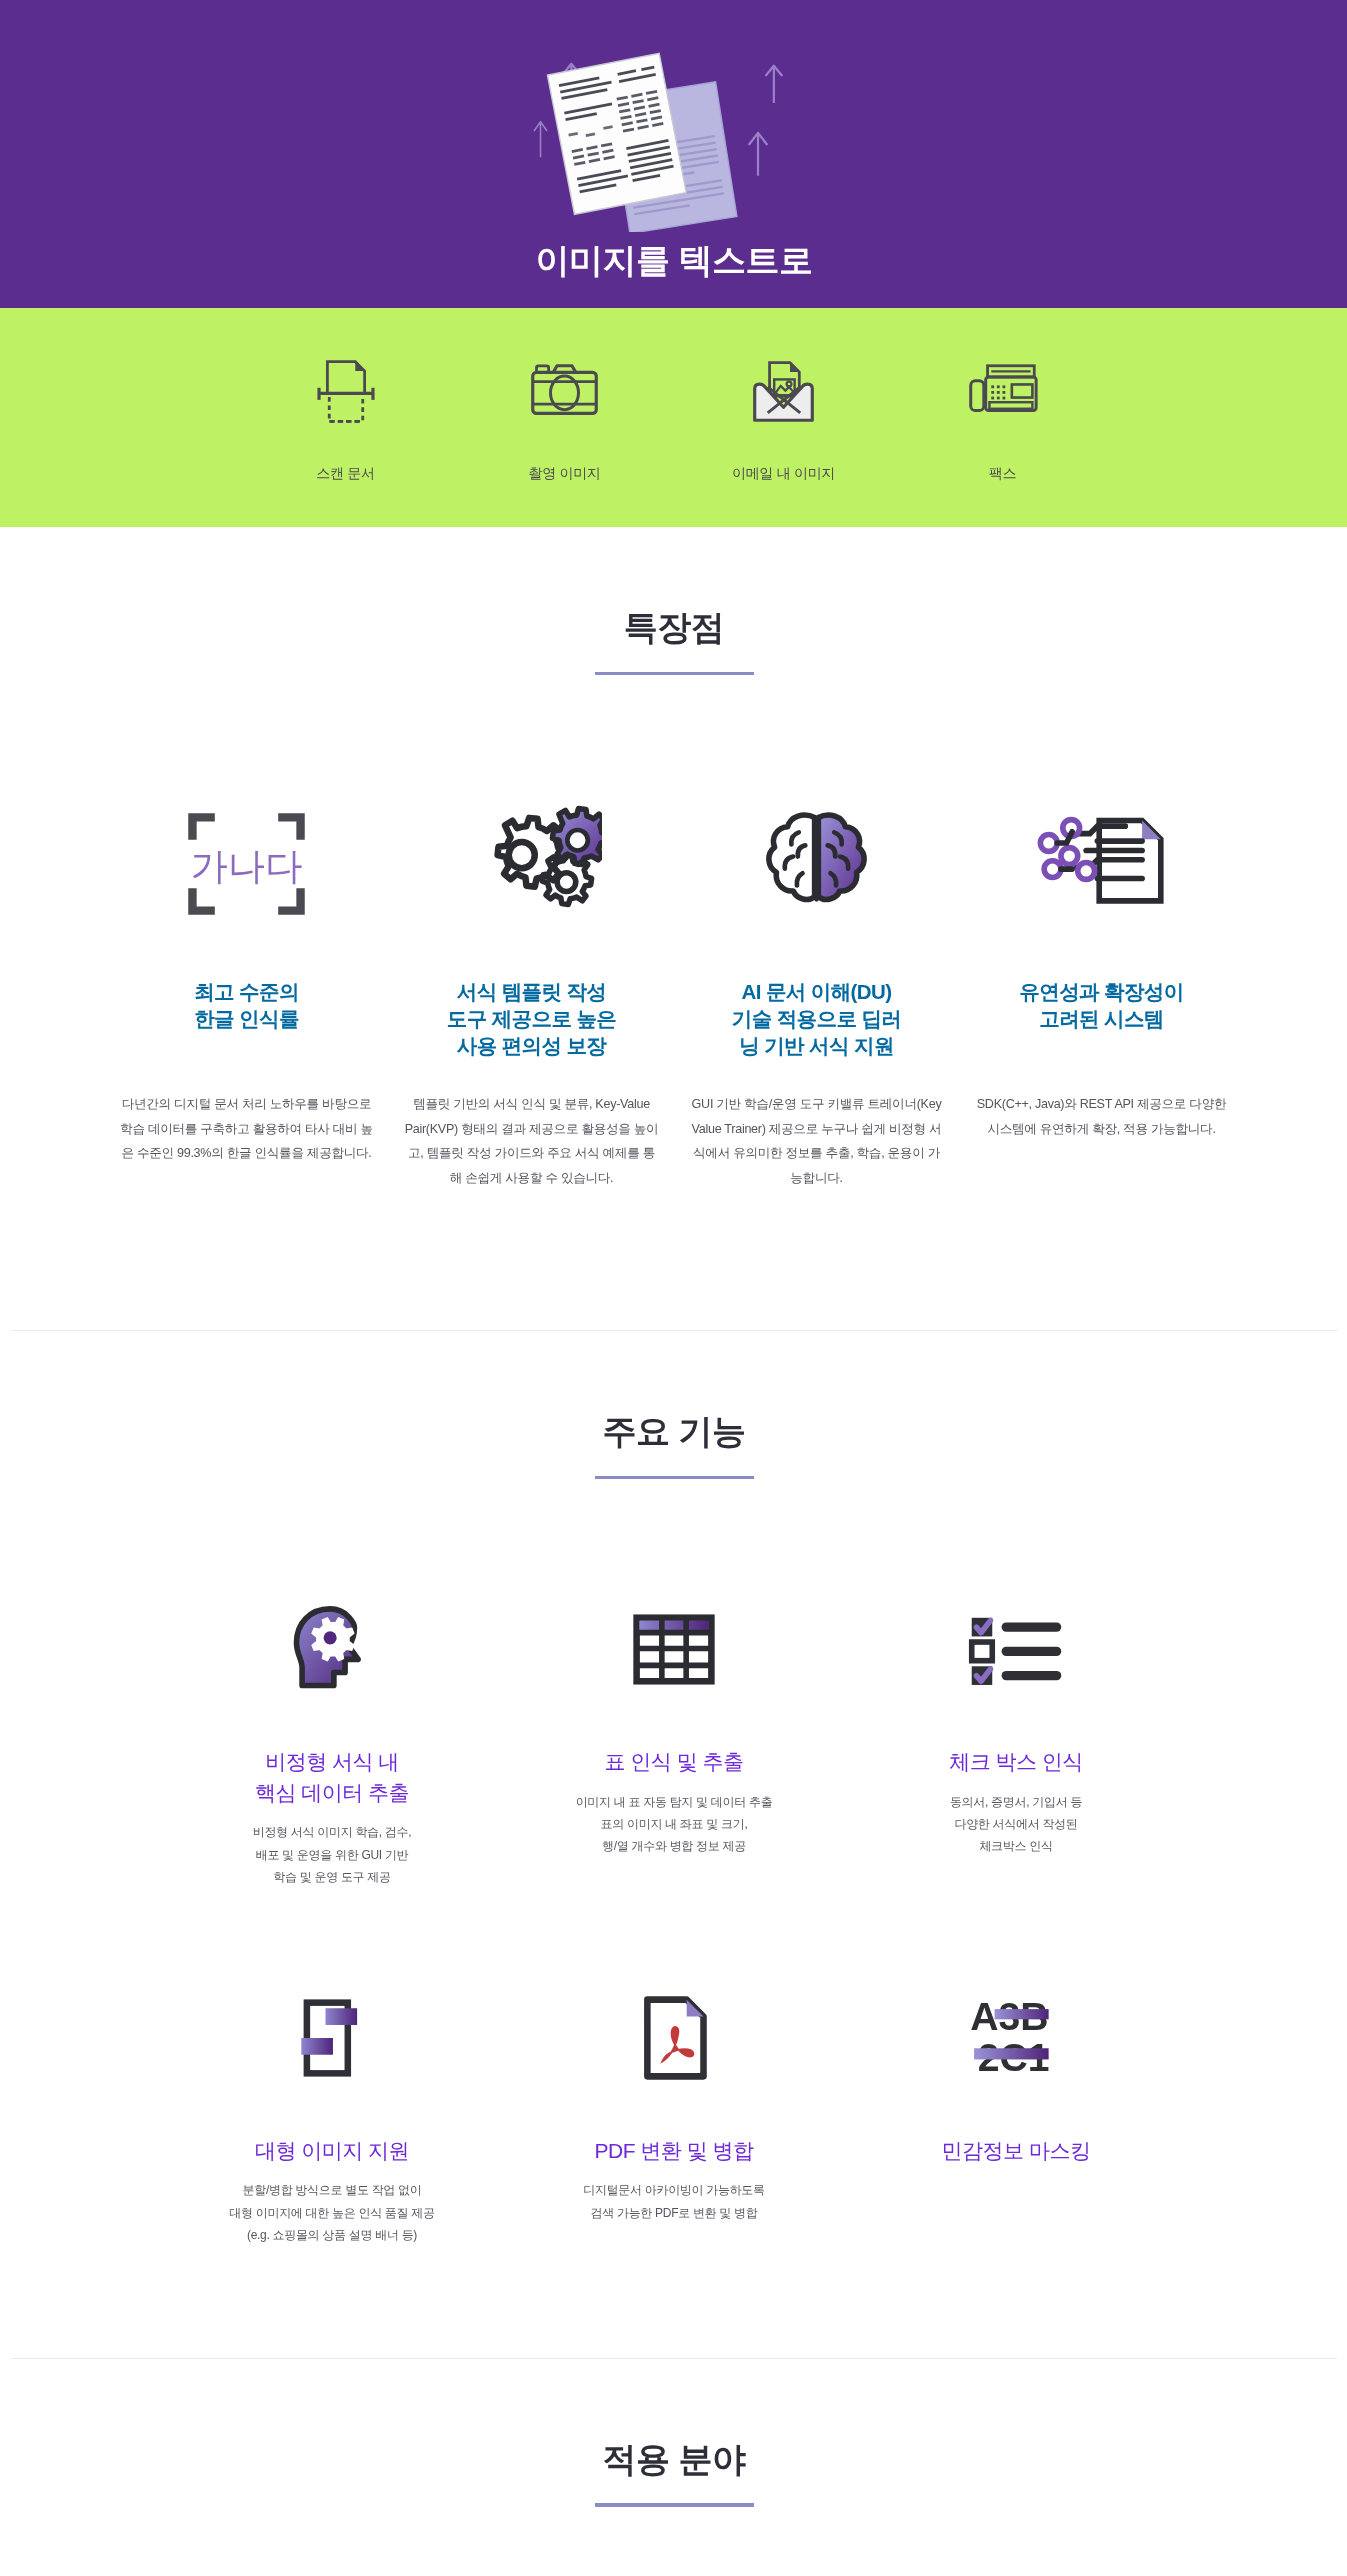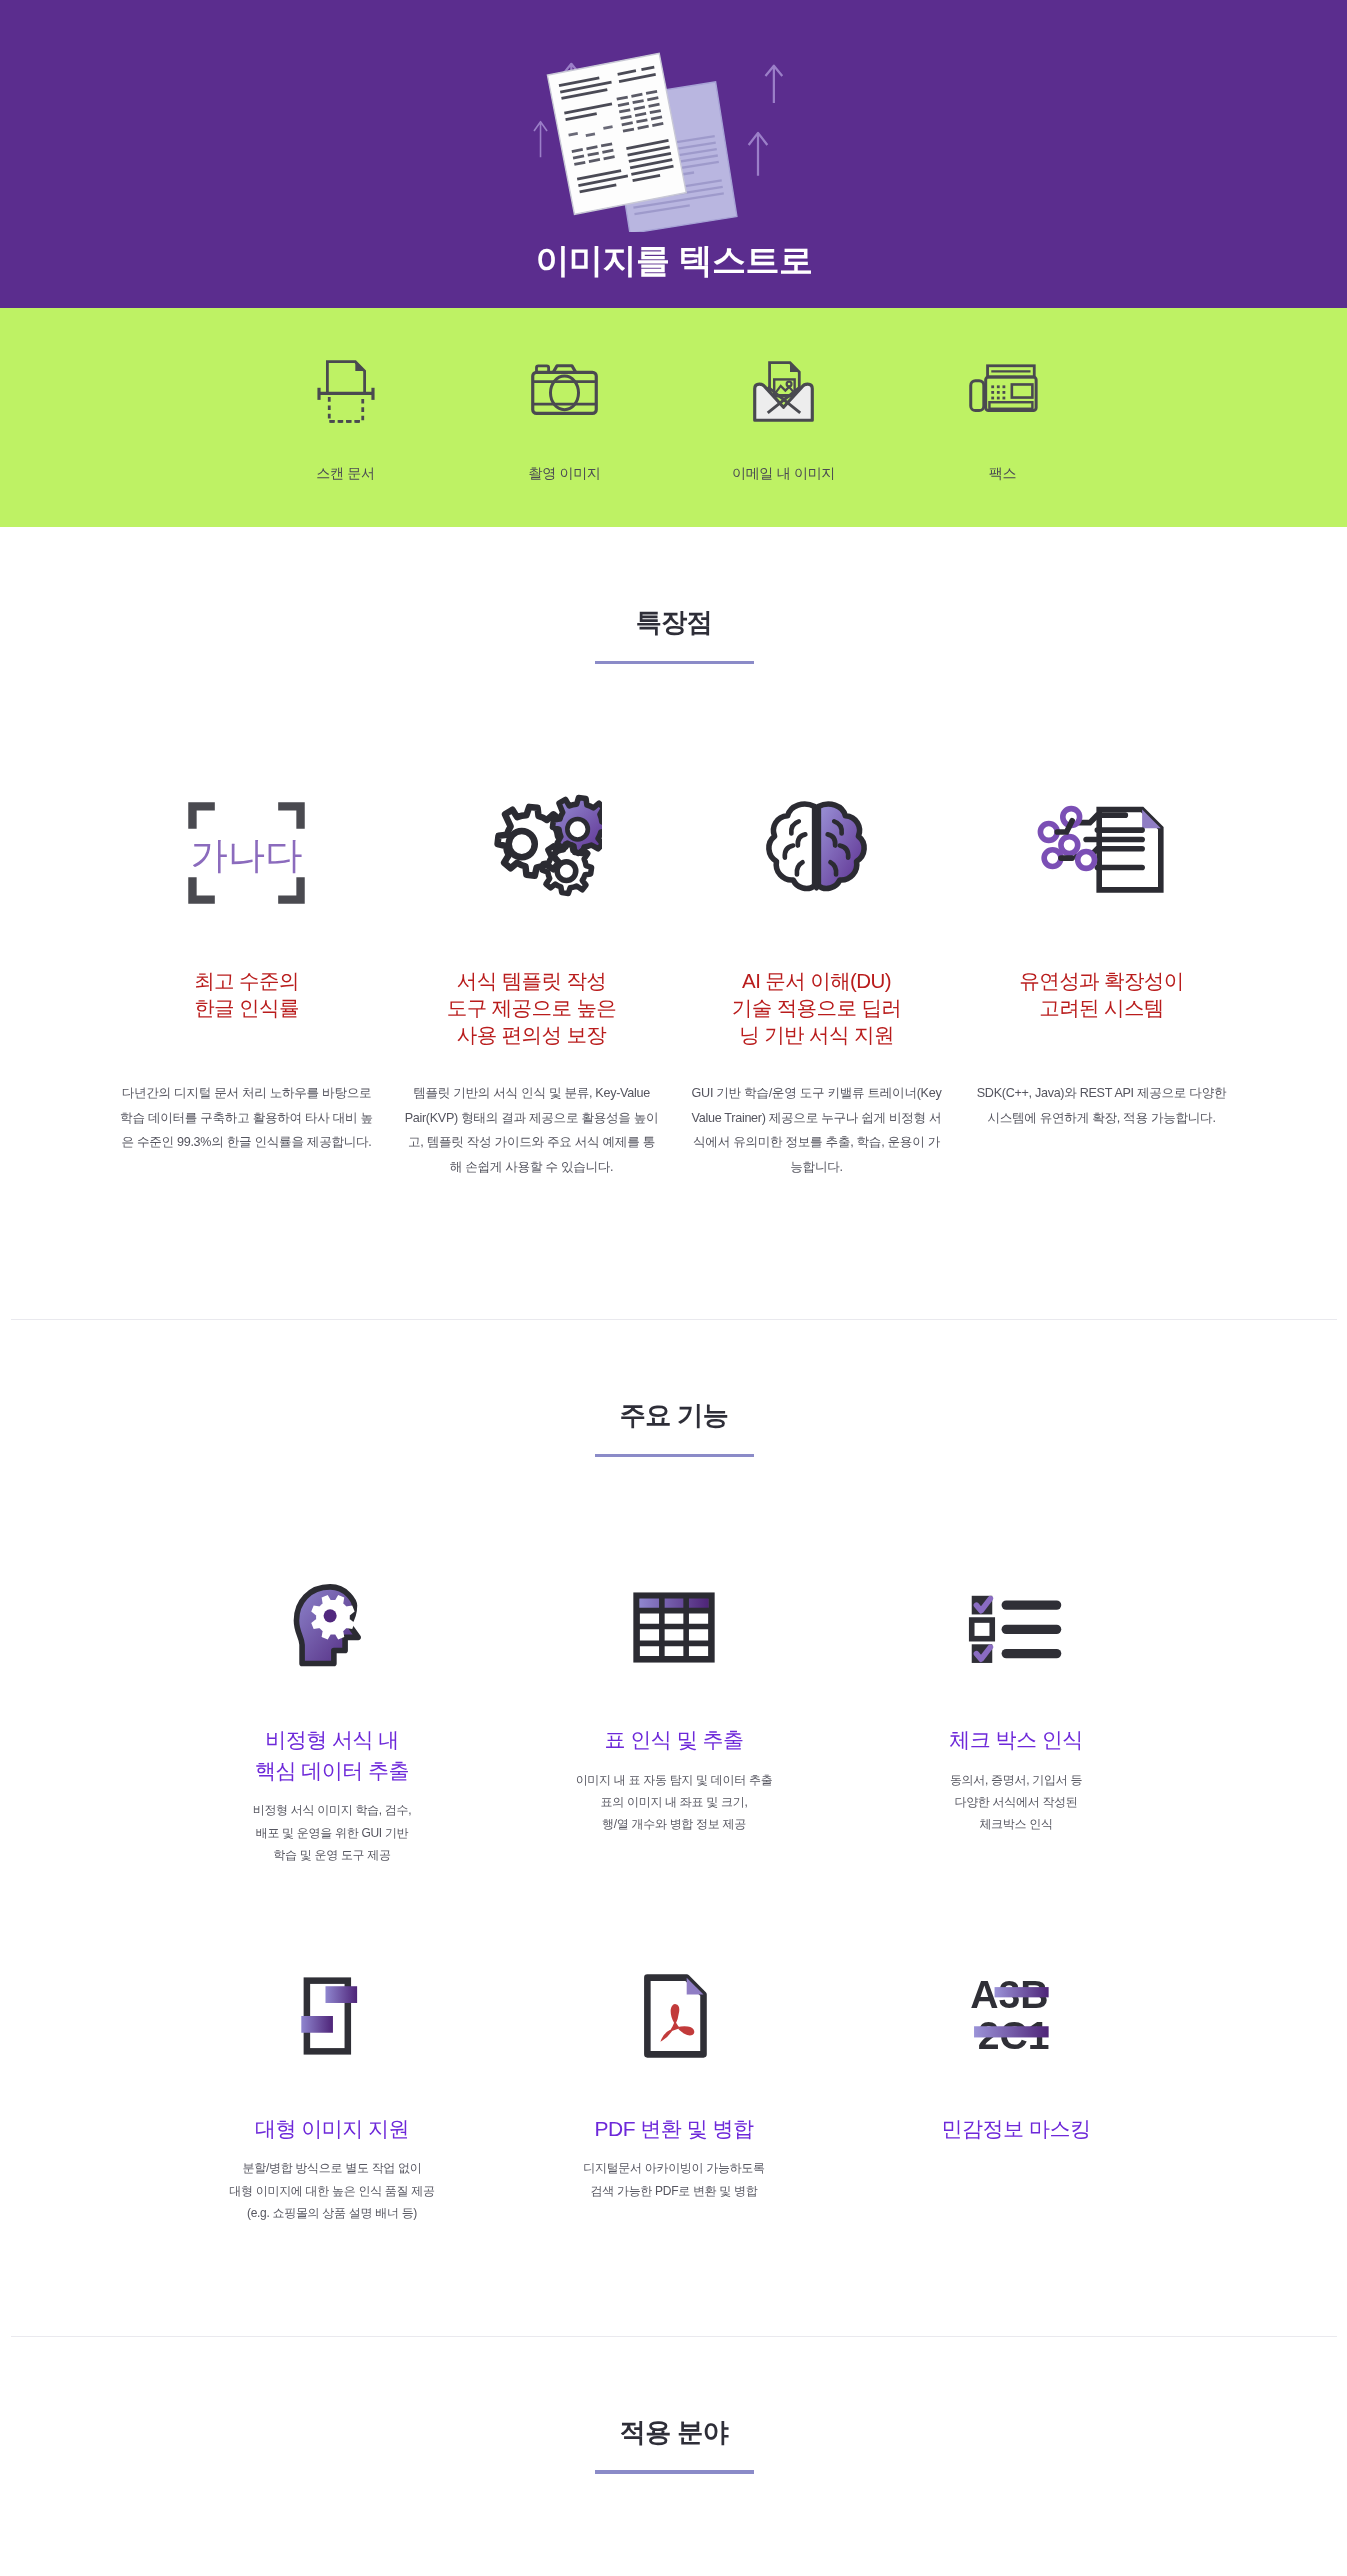--- a/index.html
+++ b/index.html
@@ -37,41 +37,41 @@
   }
   .strip-ico{height:77px;display:flex;align-items:center;justify-content:center;}
   .strip-label{font-size:14px;color:#4a4a52;letter-spacing:-0.3px;}
 
   
   .section{background:#fff;padding:0 0 0 0;}
   .sec-head{
     text-align:center;padding-top:78px;
   }
   .sec-title{
-    font-size:26px;font-weight:bold;color:#2e2e38;letter-spacing:-0.5px;
+    font-size:34px;font-weight:bold;color:#2e2e38;letter-spacing:-0.5px;
     display:inline-block;
   }
   .sec-rule{
     width:159px;height:3.7px;background:#8b8bc8;margin:20.5px auto 0;
   }
 
   
   .feature-row{
     display:flex;justify-content:center;align-items:flex-start;
     padding:121px 89px 140px;gap:0;
   }
   .feature{
     width:285px;padding:0 15px;text-align:center;
   }
   .feature-ico{
     height:135px;display:flex;align-items:center;justify-content:center;
     margin-bottom:47px;
   }
   .feature-title{
-    font-size:20.5px;font-weight:normal;color:#b91c1c;
+    font-size:20.5px;font-weight:bold;color:#0369a1;
     line-height:1.32;letter-spacing:-0.6px;min-height:86px;
   }
   .feature-desc{
     margin-top:28px;font-size:12.6px;line-height:1.95;color:#54545e;
     letter-spacing:-0.3px;
   }
 
   .divider{height:0.9px;background:#e9e9ee;margin:0 11.2px;}
 
   

